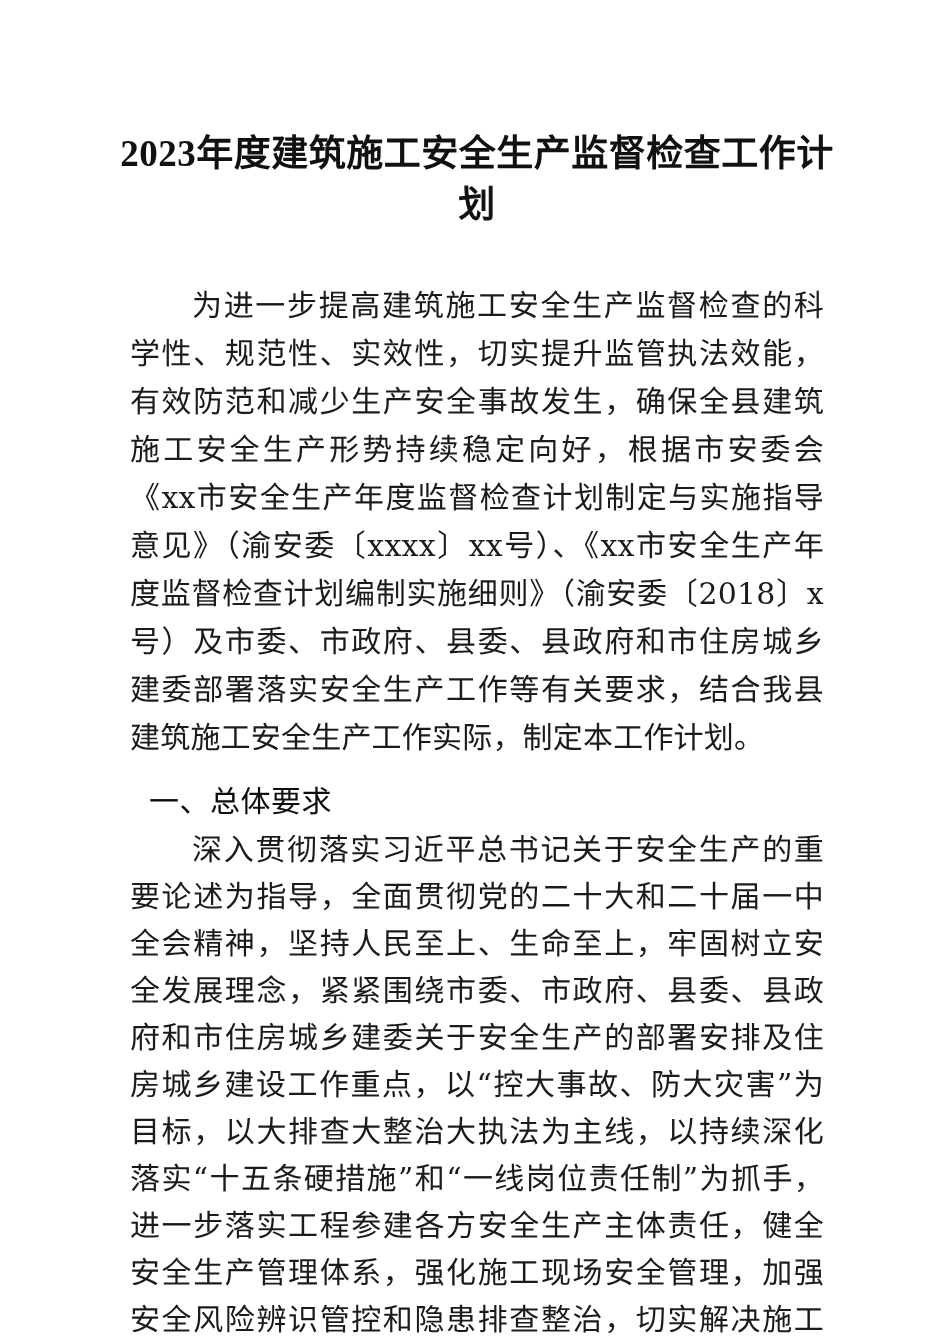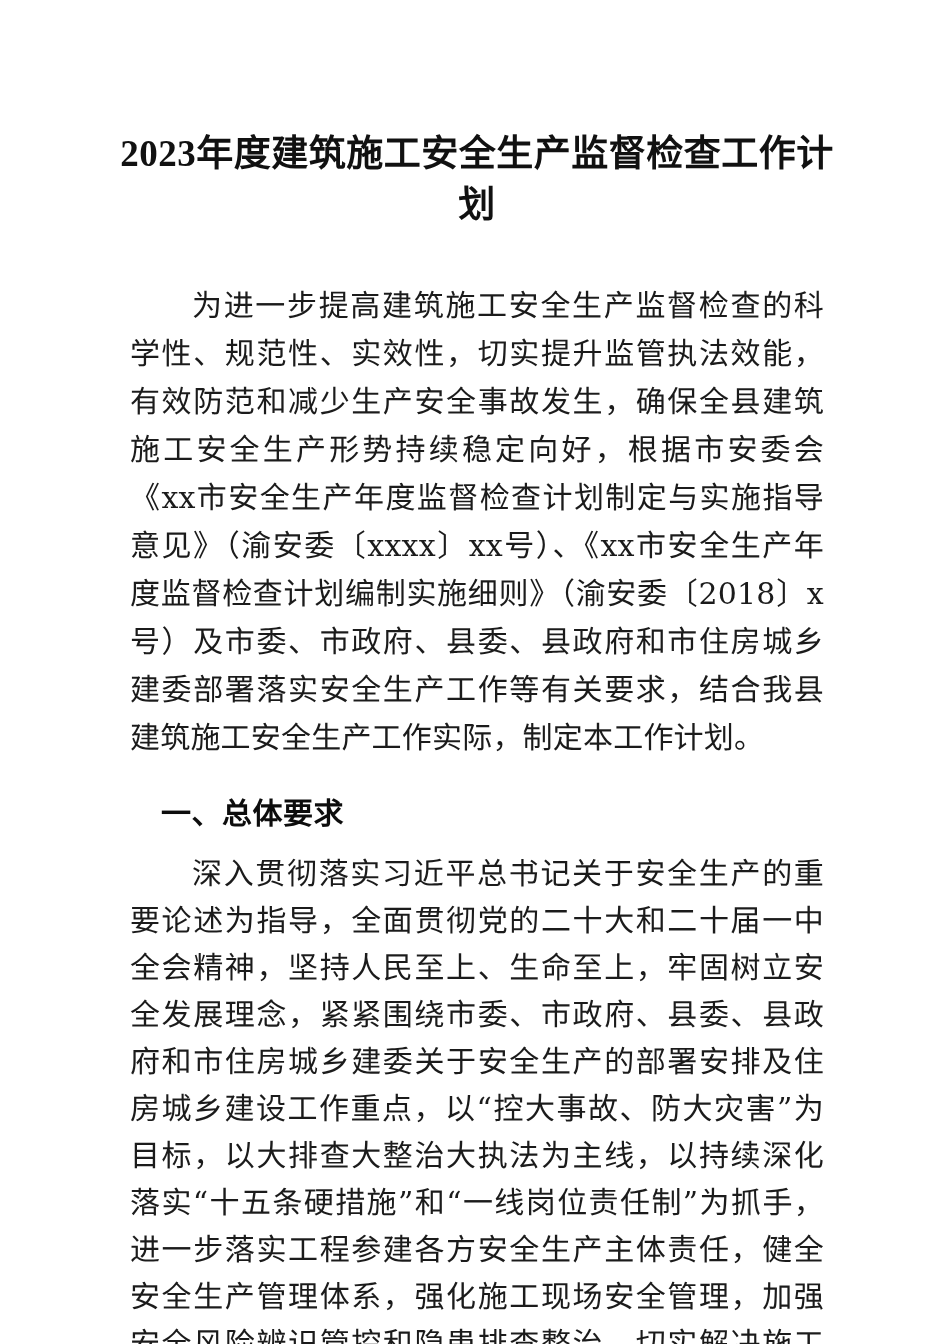--- a/index.html
+++ b/index.html
@@ -63,24 +63,24 @@
     text-indent: 62px;
   }
 
   .para-lead {
     margin-top: 52px;
   }
 
   
   .section-heading {
     font-family: "Liberation Sans", "DejaVu Sans", sans-serif;
-    font-weight: bold;
+    font-weight: normal;
     font-size: 30px;
     line-height: 48px;
-    margin: 12px;
+    margin: 0;
     text-indent: 31px;
     color: #0d0d0d;
     letter-spacing: 0.5px;
   }
 
   .section-body {
     line-height: 47px;
     margin-top: 0;
   }
 

